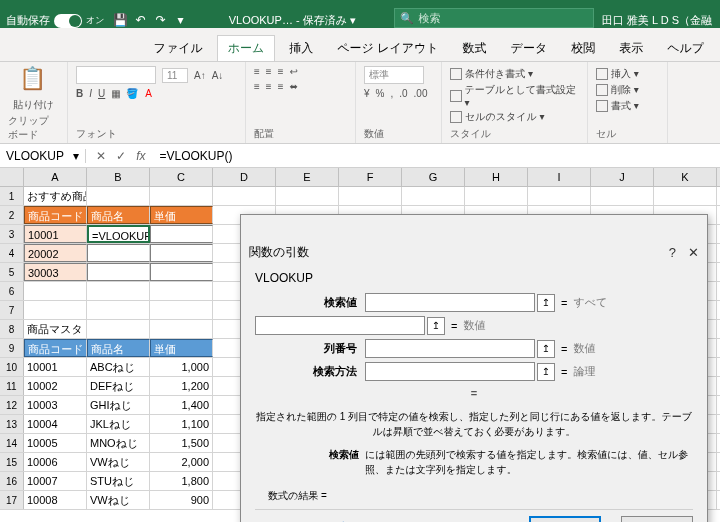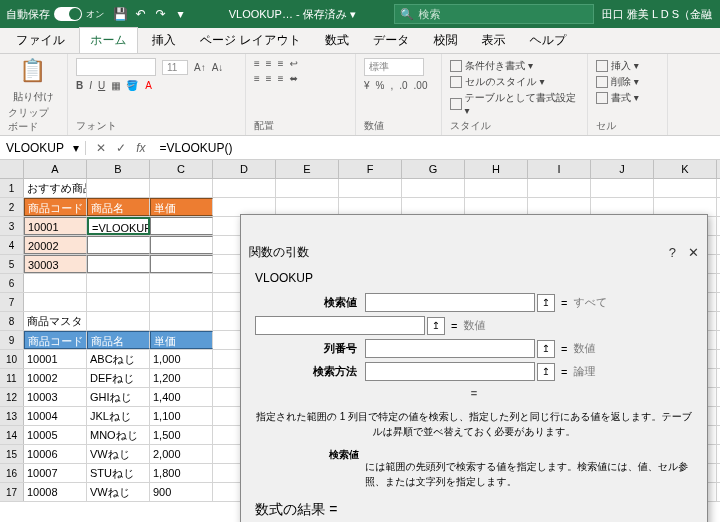--- a/index.html
+++ b/index.html
@@ -1,29 +1,29 @@
 <!DOCTYPE html>
 <html><head>
 <meta charset="utf-8">
 <style>
 * { box-sizing: border-box; margin: 0; padding: 0; font-family: "Meiryo UI", "Yu Gothic UI", sans-serif; }
 body { background: #fff; font-size: 11px; width: 720px; height: 522px; overflow: hidden; position: relative; }
 
 
-.titlebar { background: #217346; height: 28px; display: flex; align-items: center; color: #fff; font-size: 11px; }
+.titlebar { background: #217346; height: 28px; display: flex; align-items: flex-end; color: #fff; font-size: 11px; }
 .titlebar .autosave { display: flex; align-items: center; gap: 4px; padding: 0 6px; }
 .titlebar .toggle { width: 28px; height: 14px; background: #fff; border-radius: 7px; position: relative; }
 .titlebar .toggle::after { content: ""; position: absolute; right: 1px; top: 1px; width: 12px; height: 12px; background: #217346; border-radius: 50%; }
 .titlebar .ico { width: 16px; height: 16px; margin: 0 2px; display: inline-flex; align-items: center; justify-content: center; color: #fff; font-size: 12px; }
 .titlebar .title { flex: 1; text-align: center; }
 .titlebar .search { width: 200px; height: 20px; background: #2c8657; border: 1px solid #4a9d72; display: flex; align-items: center; padding: 0 6px; color: #cfe6d8; gap: 4px; }
 .titlebar .user { padding: 0 8px; }
 
 
-.tabs { background: #f3f2f1; height: 26px; display: flex; align-items: flex-end; border-bottom: 1px solid #d0d0d0; padding: 0 6px; gap: 4px; font-size: 12px; }
+.tabs { background: #f3f2f1; height: 34px; display: flex; align-items: flex-end; border-bottom: 1px solid #d0d0d0; padding: 0 6px; gap: 4px; font-size: 12px; justify-content: flex-end; }
 .tabs .tab { padding: 4px 10px; cursor: pointer; }
 .tabs .tab.active { background: #fff; border: 1px solid #d0d0d0; border-bottom: none; color: #217346; }
 
 
 .ribbon { background: #f3f2f1; height: 82px; display: flex; border-bottom: 1px solid #d0d0d0; font-size: 10px; color: #555; }
 .ribbon .group { border-right: 1px solid #e0e0e0; padding: 4px 8px 2px; display: flex; flex-direction: column; justify-content: space-between; }
 .ribbon .group .label { text-align: left; color: #666; font-size: 10px; padding-top: 2px; }
 .ribbon .group .ctl { display: flex; gap: 6px; align-items: center; }
 .ribbon .ph { color: #888; border: 1px solid #ccc; background: #fff; padding: 1px 4px; font-size: 10px; }
 .ribbon .item { display: flex; align-items: center; gap: 3px; color: #444; font-size: 10px; padding: 1px 0; }
@@ -38,21 +38,21 @@
 
 
 .sheet { position: relative; }
 .colhdr { display: flex; background: #e6e6e6; height: 19px; border-bottom: 1px solid #c0c0c0; font-size: 11px; }
 .colhdr .rowhdr-corner { width: 24px; border-right: 1px solid #c0c0c0; }
 .colhdr .col { width: 63px; border-right: 1px solid #c0c0c0; text-align: center; line-height: 19px; }
 .rows { }
 .row { display: flex; height: 19px; border-bottom: 1px solid #d4d4d4; }
 .row .rh { width: 24px; background: #e6e6e6; border-right: 1px solid #c0c0c0; text-align: center; line-height: 19px; font-size: 10px; }
 .row .cell { width: 63px; border-right: 1px solid #d4d4d4; line-height: 19px; padding: 0 3px; font-size: 11px; overflow: hidden; white-space: nowrap; }
-.row .cell.num { }
+.row .cell.num { text-align: right; }
 
 .hdr-orange { background: #ed7d31; color: #fff; border: 1px solid #7f4b1e; }
 .hdr-blue { background: #5b9bd5; color: #fff; border: 1px solid #2e5d8a; }
 .data-cell { background: #fff; border: 1px solid #7f7f7f; }
 .pale { background: #fce4d6; }
 .editing { border: 2px solid #217346 !important; }
 
 
 .dialog { position: absolute; left: 240px; top: 214px; width: 468px; background: #f0f0f0; border: 1px solid #888; box-shadow: 2px 2px 8px rgba(0,0,0,0.3); font-size: 11px; }
 .dialog .dtitle { height: 26px; display: flex; align-items: center; justify-content: space-between; padding: 0 8px; font-size: 12px; margin-top: 24px; }
@@ -61,22 +61,22 @@
 .dialog .funcname { font-weight: normal; font-size: 12px; margin-bottom: 8px; }
 .dialog .argrow { display: flex; align-items: center; margin: 4px 0; }
 .dialog .argrow .arglabel { width: 110px; text-align: right; padding-right: 8px; font-weight: bold; }
 .dialog .argrow input { width: 170px; height: 19px; border: 1px solid #888; background: #fff; padding: 0 3px; }
 .dialog .argrow .refbtn { width: 18px; height: 18px; border: 1px solid #888; background: #fff; margin-left: 2px; display: flex; align-items: center; justify-content: center; font-size: 10px; }
 .dialog .argrow .eq { margin: 0 6px; }
 .dialog .argrow .hint { color: #777; }
 .dialog .desc { margin: 10px 0 8px; line-height: 1.5; font-size: 10px; text-align: center; }
 .dialog .argdesc { display: flex; font-size: 10px; line-height: 1.5; }
 .dialog .argdesc .al { width: 110px; text-align: right; padding-right: 6px; font-weight: bold; }
-.dialog .argdesc .ad { flex: 1; margin-top: 12px; }
-.dialog .result { margin: 12px 0 6px; font-size: 14px; }
+.dialog .argdesc .ad { flex: 1; }
+.dialog .result { margin: 12px 13px 6px; font-size: 10px; }
 .dialog .dfoot { display: flex; align-items: center; justify-content: space-between; padding: 6px 0 0; border-top: 1px solid #d0d0d0; }
 .dialog .dfoot a { color: #0066cc; text-decoration: underline; font-size: 11px; }
 .dialog .dfoot .btns { display: flex; gap: 20px; padding-left: 18px; }
 .dialog .dfoot button { width: 72px; height: 22px; border: 1px solid #888; background: #e8e8e8; font-size: 11px; }
 .dialog .dfoot button.primary { border: 2px solid #0078d4; }
 </style>
 </head>
 <body>
 
 <div class="titlebar">
@@ -169,25 +169,25 @@
     <div class="label">数値</div>
   </div>
   <div class="group" style="width:146px">
     <div>
       <div class="item">
           <span class="box"></span>
           <span>条件付き書式 ▾</span>
         </div>
       <div class="item">
           <span class="box"></span>
-          <span>セルのスタイル ▾</span>
+          <span>テーブルとして書式設定 ▾</span>
         </div>
       <div class="item">
           <span class="box"></span>
-          <span>テーブルとして書式設定 ▾</span>
+          <span>セルのスタイル ▾</span>
         </div>
     </div>
     <div class="label">スタイル</div>
   </div>
   <div class="group" style="width:80px">
     <div>
       <div class="item">
           <span class="box"></span>
           <span>挿入 ▾</span>
         </div>

